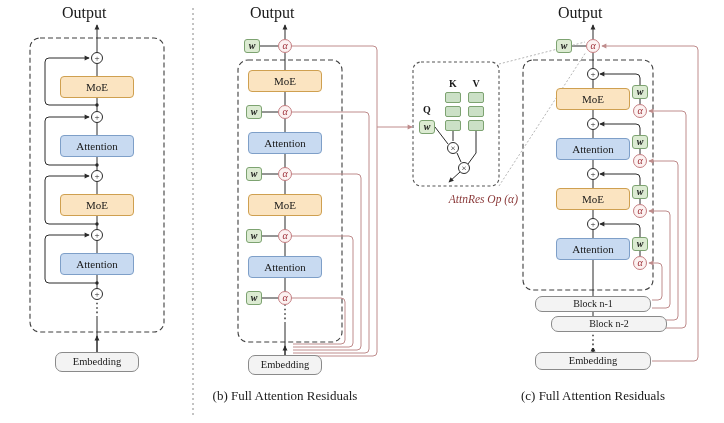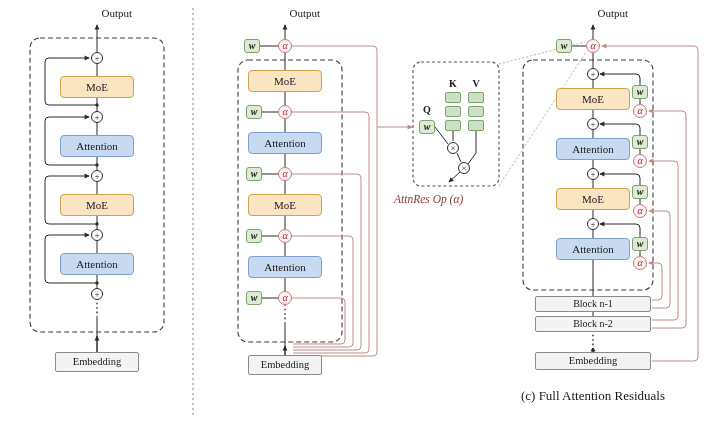--- a/index.html
+++ b/index.html
@@ -1,36 +1,36 @@
 <!DOCTYPE html>
 <html><head>
 <meta charset="utf-8">
 <style>
   html,body{margin:0;padding:0;background:#fff;}
   .canvas{position:relative;width:724px;height:423px;background:#ffffff;
           font-family:"Liberation Serif",serif;color:#1a1a1a;overflow:hidden;}
   .canvas svg{position:absolute;left:0;top:0;}
-  .lbl{position:absolute;text-align:right;font-size:11px;line-height:14px;}
+  .lbl{position:absolute;text-align:left;font-size:16px;line-height:14px;}
   .box{position:absolute;display:flex;align-items:center;justify-content:center;
        font-size:11px;border:1px solid;border-radius:4px;box-sizing:border-box;line-height:1;}
   .moe{background:#FBE4C1;border-color:#CFA050;}
   .attn{background:#C8DAF1;border-color:#7E9FC8;}
-  .gry{background:#F3F3F3;border-color:#8A8A8A;border-radius:2px;}
+  .gry{background:#F3F3F3;border-color:#8A8A8A;border-radius:7px;}
   .wb{background:#DCEBD2;border-color:#7DA371;border-radius:3px;font-size:10px;
       font-style:italic;font-weight:bold;}
   .al{background:#FCF2F1;border-color:#C47C80;border-radius:50%;color:#9E3039;
       font-size:10px;font-style:italic;}
   .op{position:absolute;width:12px;height:12px;border:1px solid #2b2b2b;border-radius:50%;
       background:#fff;display:flex;align-items:center;justify-content:center;
       font-size:9px;line-height:1;box-sizing:border-box;}
   .cell{position:absolute;background:#CBE0C6;border:1px solid #7DA371;border-radius:2px;
         box-sizing:border-box;}
   .dots{position:absolute;text-align:center;font-size:13px;line-height:16px;background:#fff;}
   .cap{position:absolute;text-align:center;font-size:13px;}
-  .inscap{position:absolute;text-align:left;font-size:11.5px;font-style:italic;color:#8B3A3A;}
+  .inscap{position:absolute;text-align:right;font-size:11.5px;font-style:italic;color:#8B3A3A;}
   .hdr{position:absolute;text-align:center;font-size:10px;font-weight:bold;line-height:13px;}
 </style>
 </head>
 <body>
 
 <div class="canvas">
 
 <svg width="724" height="423" viewBox="0 0 724 423">
   <defs>
     <marker id="mB" viewBox="0 0 8 8" markerWidth="7" markerHeight="7" refX="6" refY="4" orient="auto">
@@ -133,20 +133,21 @@
 <div class="box wb" style="left:246px;top:167px;width:16px;height:14px">w</div>
 <div class="box al" style="left:278px;top:167px;width:14px;height:14px">α</div>
 <div class="box moe" style="left:248px;top:194px;width:74px;height:22px">MoE</div>
 <div class="box wb" style="left:246px;top:229px;width:16px;height:14px">w</div>
 <div class="box al" style="left:278px;top:229px;width:14px;height:14px">α</div>
 <div class="box attn" style="left:248px;top:256px;width:74px;height:22px">Attention</div>
 <div class="box wb" style="left:246px;top:291px;width:16px;height:14px">w</div>
 <div class="box al" style="left:278px;top:291px;width:14px;height:14px">α</div>
 <div class="dots" style="left:277px;top:306px;width:16px;height:16px">⋮</div>
 <div class="box gry" style="left:248px;top:355px;width:74px;height:20px;font-size:10.5px">Embedding</div>
+<div class="cap" style="left:185px;top:388px;width:200px">(b) Full Attention Residuals</div>
 
 <div class="hdr" style="left:419px;top:103px;width:16px">Q</div>
 <div class="hdr" style="left:445px;top:77px;width:16px">K</div>
 <div class="hdr" style="left:468px;top:77px;width:16px">V</div>
 <div class="box wb" style="left:419px;top:120px;width:16px;height:14px">w</div>
 <div class="cell" style="left:445px;top:92px;width:16px;height:11px"></div>
 <div class="cell" style="left:445px;top:106px;width:16px;height:11px"></div>
 <div class="cell" style="left:445px;top:120px;width:16px;height:11px"></div>
 <div class="cell" style="left:468px;top:92px;width:16px;height:11px"></div>
 <div class="cell" style="left:468px;top:106px;width:16px;height:11px"></div>
@@ -168,18 +169,18 @@
 <div class="box al" style="left:633px;top:154px;width:14px;height:14px">α</div>
 <div class="op" style="left:587px;top:168px">+</div>
 <div class="box moe" style="left:556px;top:188px;width:74px;height:22px">MoE</div>
 <div class="box wb" style="left:632px;top:185px;width:16px;height:14px">w</div>
 <div class="box al" style="left:633px;top:204px;width:14px;height:14px">α</div>
 <div class="op" style="left:587px;top:218px">+</div>
 <div class="box attn" style="left:556px;top:238px;width:74px;height:22px">Attention</div>
 <div class="box wb" style="left:632px;top:237px;width:16px;height:14px">w</div>
 <div class="box al" style="left:633px;top:256px;width:14px;height:14px">α</div>
 <div class="box gry" style="left:535px;top:296px;width:116px;height:16px;font-size:10px">Block n-1</div>
-<div class="box gry" style="left:535px;top:316px;width:116px;height:16px;font-size:10px">Block n-2</div>
+<div class="box gry" style="left:551px;top:316px;width:116px;height:16px;font-size:10px">Block n-2</div>
 <div class="dots" style="left:585px;top:332px;width:16px;height:16px">⋮</div>
 <div class="box gry" style="left:535px;top:352px;width:116px;height:18px;font-size:10.5px">Embedding</div>
 <div class="cap" style="left:490px;top:388px;width:206px">(c) Full Attention Residuals</div>
 
 </div>
 
 </body></html>

